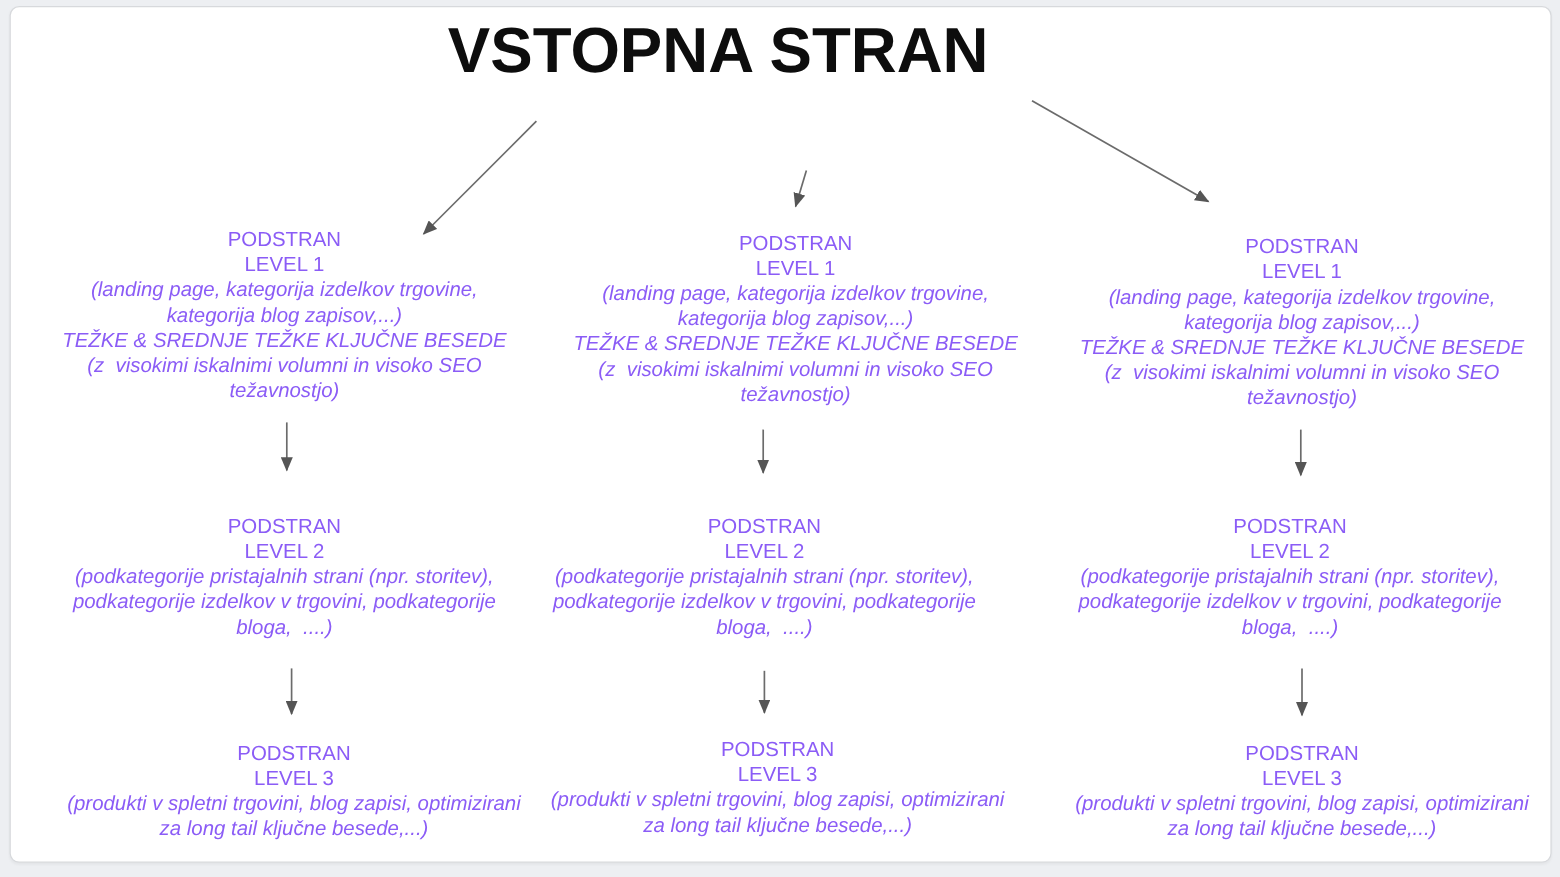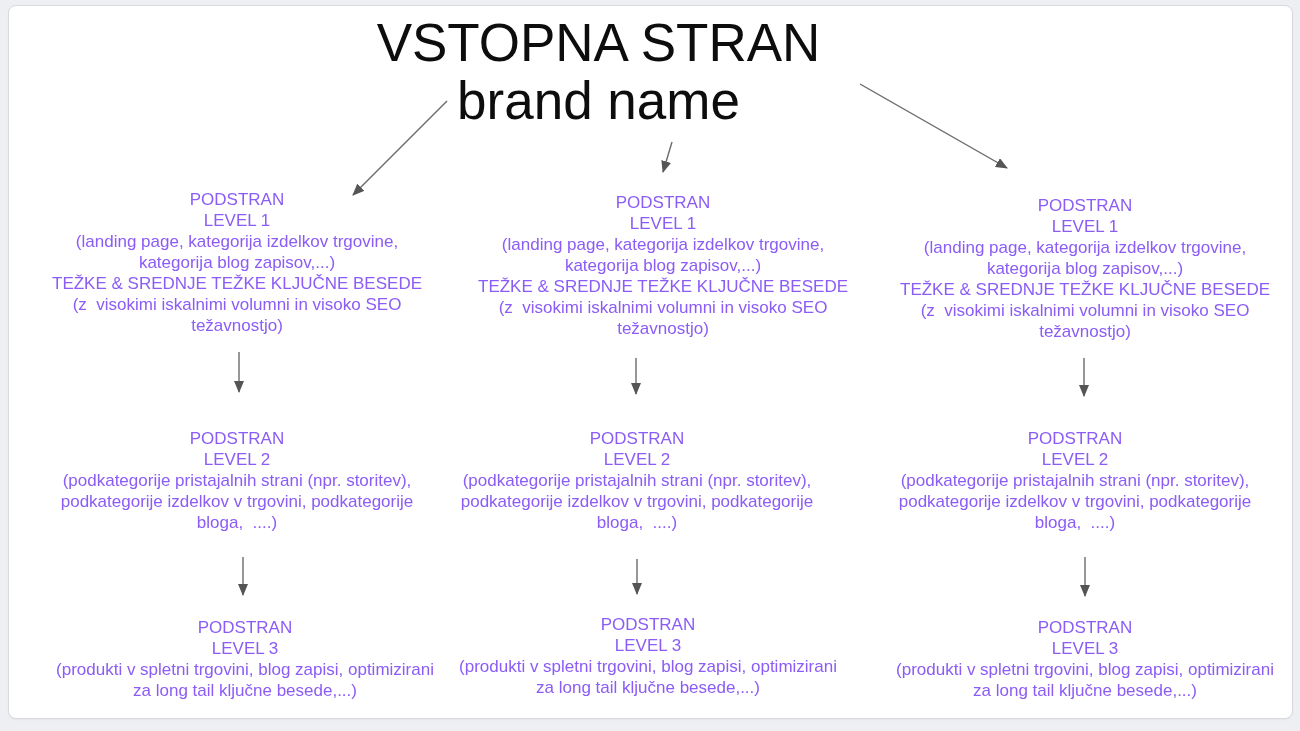--- a/index.html
+++ b/index.html
@@ -29,51 +29,52 @@
   }
   .title {
     position: absolute;
     left: 0;
     top: 14px;
     width: 1197px;
     text-align: center;
     font-size: 53px;
     line-height: 58px;
     color: #0d0d0d;
+    font-weight: bold;
   }
   .connector-layer {
     position: absolute;
     left: 0;
     top: 0;
     width: 1300px;
     height: 731px;
     pointer-events: none;
   }
   .node {
     position: absolute;
     width: 440px;
     text-align: center;
     color: #8b5cf6;
     font-size: 17px;
     line-height: 21px;
   }
   .node .desc {
     white-space: pre-wrap;
+    font-style: italic;
   }
 </style>
 </head>
 <body>
 
 <div class="stage">
 
   <div class="card"></div>
 
   <div class="title">
     <div>VSTOPNA STRAN</div>
-    <div>brand name</div>
   </div>
 
   <svg class="connector-layer" viewBox="0 0 1300 731" xmlns="http://www.w3.org/2000/svg">
     <defs>
       <marker id="ah" markerUnits="userSpaceOnUse" markerWidth="14" markerHeight="10" refX="11" refY="5" orient="auto">
         <path d="M0,0 L12,5 L0,10 Z" fill="#555555"></path>
       </marker>
     </defs>
     <line x1="447" y1="101" x2="353" y2="195" stroke="#6b6b6b" stroke-width="1.4" marker-end="url(#ah)"></line>
     <line x1="672" y1="142" x2="663" y2="172" stroke="#6b6b6b" stroke-width="1.4" marker-end="url(#ah)"></line>

